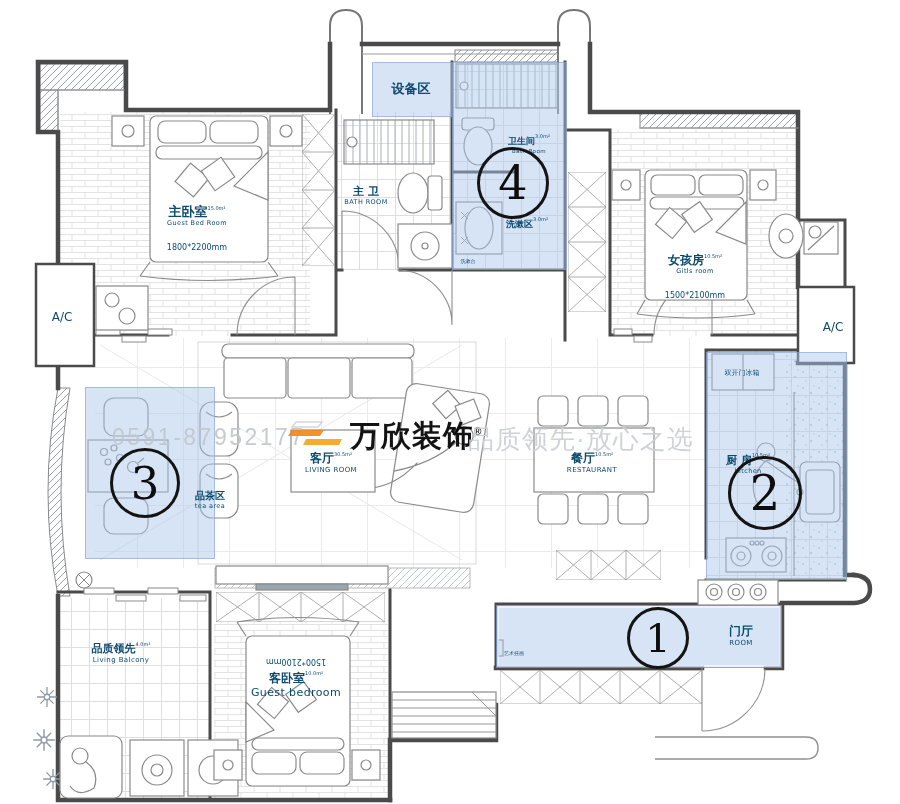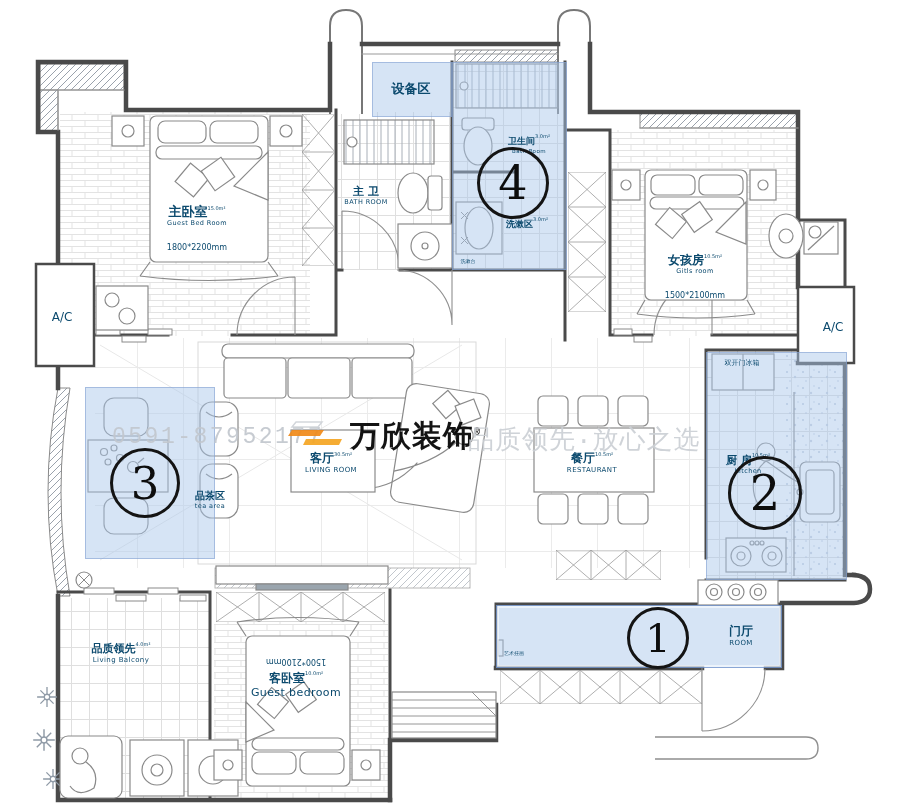--- a/index.html
+++ b/index.html
@@ -14,21 +14,21 @@
   .lbl{position:absolute;transform:translate(-50%,-50%);text-align:center;color:#0c4a6e;
        line-height:1.2;white-space:nowrap;z-index:7;}
   .lbl .zh{font-weight:bold;display:inline-block;}
   .lbl .sup{font-size:5px;vertical-align:super;font-weight:normal;}
   .lbl .en{display:block;font-size:6.5px;letter-spacing:.4px;}
   .lbl .dim{display:block;font-size:8px;margin-top:15px;}
   .lbl .flip{display:block;transform:rotate(180deg);}
   .s13{font-size:13px}.s12{font-size:12px}.s11{font-size:11px}.s10{font-size:10px}
   .s9{font-size:9px}.s8{font-size:12px;font-weight:normal}.s7{font-size:7px}.s5{font-size:5px}
   .wm{position:absolute;z-index:6;color:#c5c9cf;pointer-events:none;opacity:.92;
-      font-family:Liberation Mono, monospace;text-align:right;}
+      font-family:Liberation Sans, sans-serif;text-align:right;}
   .wm-phone{left:112px;top:424px;font-size:23px;letter-spacing:2.5px;color:#c2c7ce;}
   .wm-logo{left:286px;top:420px;}
   .wm-brand{left:350px;top:416px;font-size:30px;font-weight:bold;color:#000000;letter-spacing:1px;}
   .wm-reg{font-size:10px;vertical-align:super;}
   .wm-slogan{left:468px;top:422px;font-size:26px;letter-spacing:1px;color:#ccd0d5;}
   .wm-url{left:662px;top:422px;font-size:26px;color:#ccd0d5;}
 </style>
 </head>
 <body>
 
@@ -396,21 +396,21 @@
 <div class="lbl" style="left:592px;top:461px;">
   <span class="zh s12">餐厅</span><sup class="sup">10.5m²</sup>
   <span class="en" style="font-size:7px">RESTAURANT</span>
 </div>
 
 <div class="lbl" style="left:748px;top:462px;">
   <span class="zh s11">厨 房</span><sup class="sup">10.5m²</sup>
   <span class="en">Kitchen</span>
 </div>
 
-<div class="lbl" style="left:742px;top:360px;">
+<div class="lbl" style="left:742px;top:370px;">
   <span class="s7">双开门冰箱</span>
 </div>
 
 <div class="lbl" style="left:121px;top:651px;">
   <span class="zh s11">品质领先</span><sup class="sup">4.0m²</sup>
   <span class="en" style="font-size:7px">Living Balcony</span>
 </div>
 
 <div class="lbl" style="left:296px;top:670px;">
   <span class="dim flip">1500*2100mm</span>

